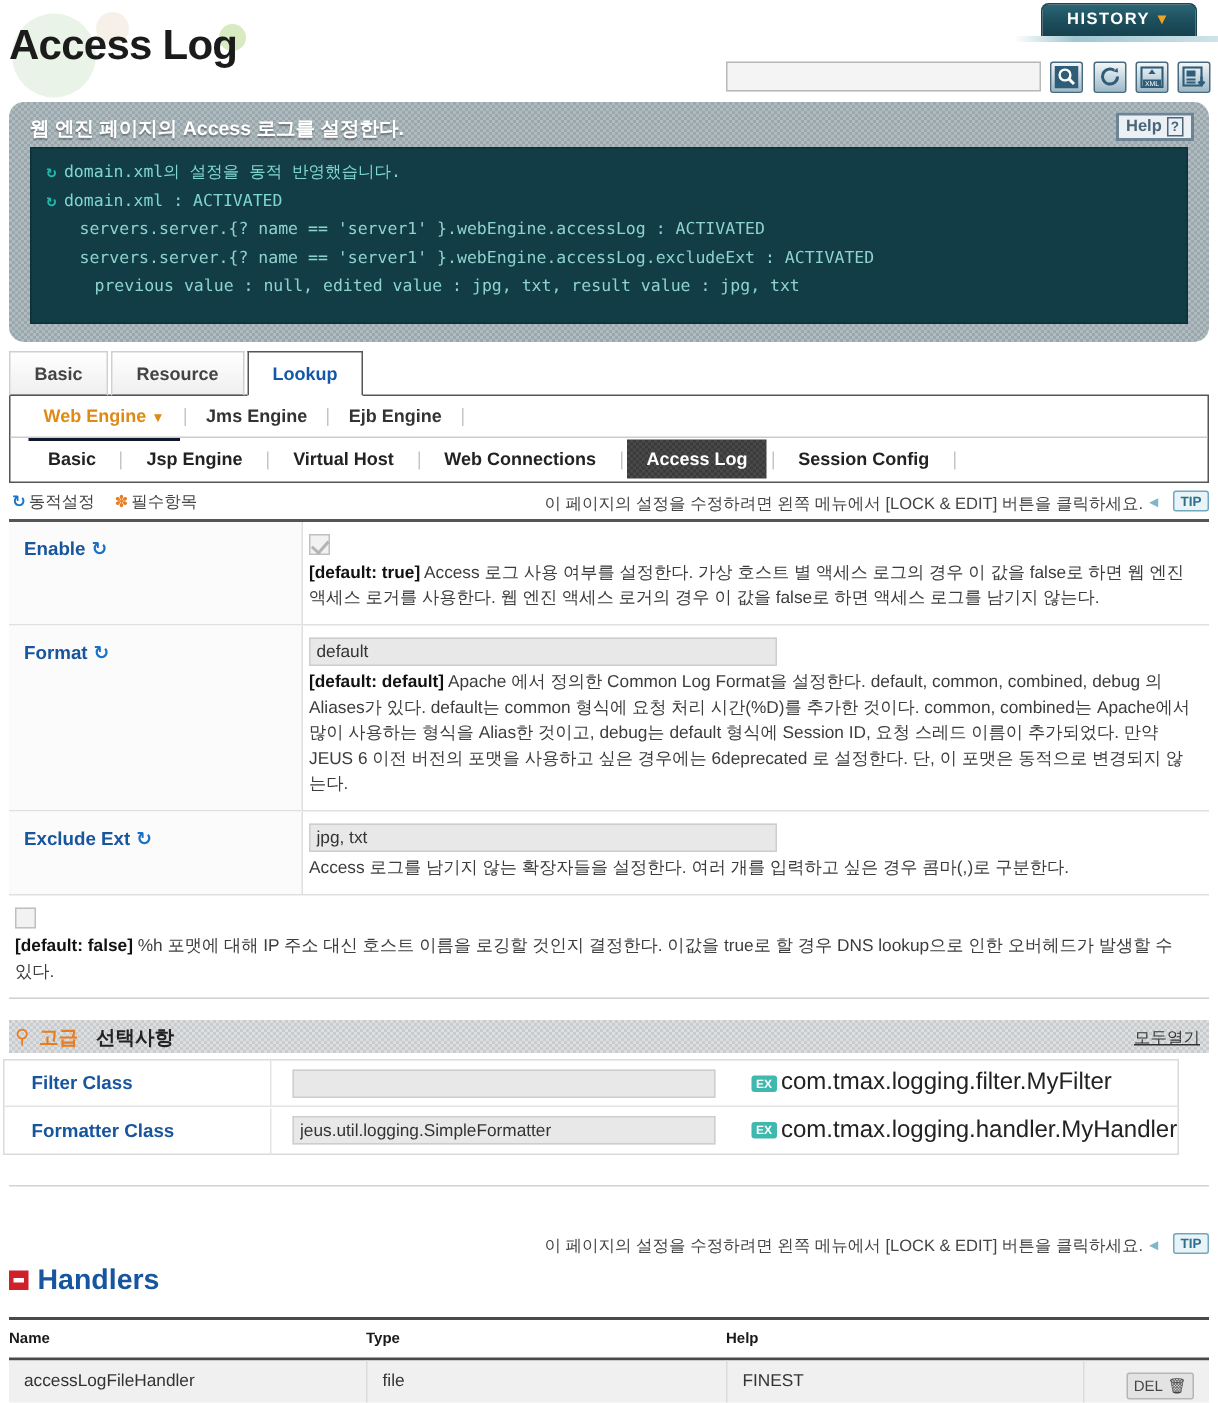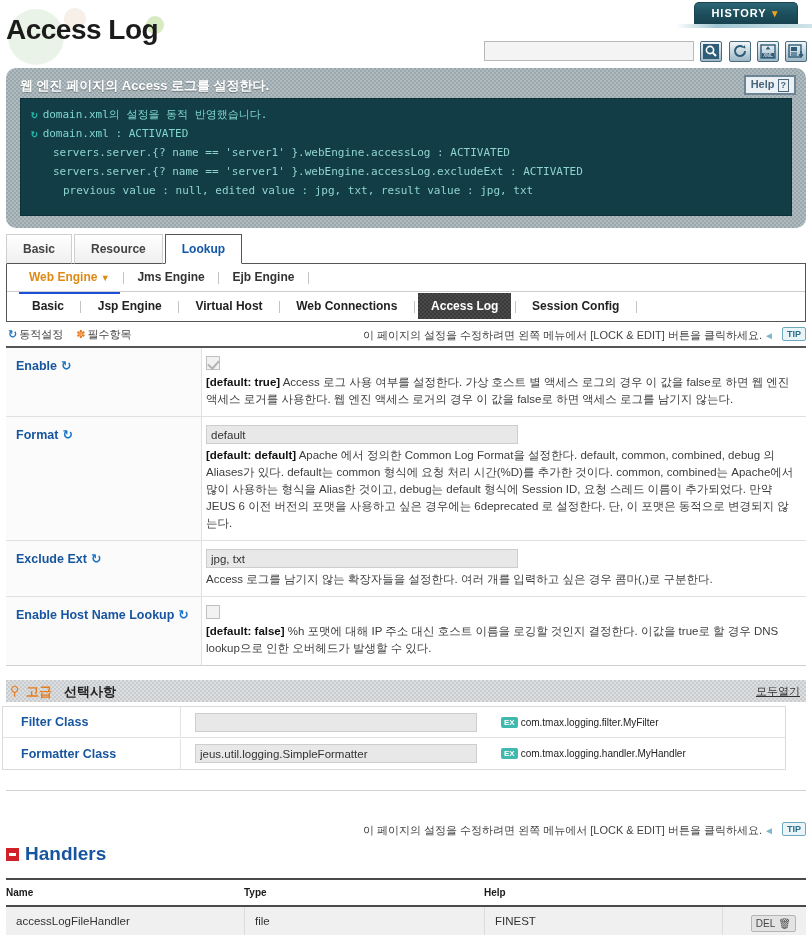--- a/index.html
+++ b/index.html
@@ -135,21 +135,21 @@
   }
   
   .nav2 {
     position: absolute; top: 0; left: 0; right: 0; height: 28px;
     border-bottom: 1px solid #cccccc; padding-left: 12px;
   }
   .nav2 a {
     display: inline-block; line-height: 27px; font-size: 12px; font-weight: bold;
     color: #333; text-decoration: none; padding: 0 10px; cursor: pointer;
   }
-  .nav2 a.active { color: #e08a16; border-bottom: 2px solid #1d4ed8; }
+  .nav2 a.active { color: #e08a16; border-bottom: 2px solid #0f172a; }
   .nav2 .vsep { display: inline-block; width: 1px; height: 12px; background: #c5c5c5; vertical-align: middle; }
   .nav2 .dncaret { color: #e08a16; font-size: 9px; }
 
   
   .nav3 { position: absolute; top: 28px; left: 0; right: 0; height: 29px; padding-left: 12px; }
   .nav3 a {
     display: inline-block; line-height: 28px; font-size: 12px; font-weight: bold;
     color: #222; text-decoration: none; padding: 0 13px; cursor: pointer;
   }
   .nav3 a.active {
@@ -235,21 +235,21 @@
     font-size: 12.5px; font-weight: bold; color: #17559e;
     border-right: 1px solid #e3e3e3; line-height: 30px;
   }
   .aval { flex: 1; padding-left: 14px; display: flex; align-items: center; }
   .aval .txtin { margin-bottom: 0; width: 282px; }
   .exbadge {
     display: inline-block; background: #3fb8ad; color: #fff;
     font-size: 8px; font-weight: bold; padding: 1px 3px; margin-left: 24px;
     border-radius: 2px; vertical-align: middle;
   }
-  .extext { font-size: 10px; color: #222; margin-left: 3px; }
+  .extext { font-size: 16px; color: #222; margin-left: 3px; }
 
   
   .hr-line { position: absolute; top: 790px; left: 6px; width: 800px; border-top: 1px solid #d2d2d2; }
   .tip-row2 { position: absolute; top: 820px; left: 6px; width: 800px; height: 18px; }
   .handlers-title {
     position: absolute; top: 843px; left: 6px;
     font-size: 19px; font-weight: bold; color: #17559e;
   }
   .handlers-title .sq {
     display: inline-block; width: 13px; height: 13px; background: #d0202a;
@@ -419,23 +419,20 @@
       </div>
       <div class="sval">
         <input class="txtin" type="text" readonly="" value="jpg, txt" style="">
         <div class="desc">
           <span>Access 로그를 남기지 않는 확장자들을 설정한다. 여러 개를 입력하고 싶은 경우 콤마(,)로 구분한다.</span>
         </div>
       </div>
     </div>
 
     <div class="srow">
-      <div class="slabel">
-        <span>Enable Host Name Lookup</span><span class="icoR">↻</span>
-      </div>
       <div class="sval">
         <span class="chk"></span>
         <div class="desc">
           <b>[default: false]</b>
           <span>%h 포맷에 대해 IP 주소 대신 호스트 이름을 로깅할 것인지 결정한다. 이값을 true로 할 경우 DNS lookup으로 인한 오버헤드가 발생할 수 있다.</span>
         </div>
       </div>
     </div>
 
   </div>

